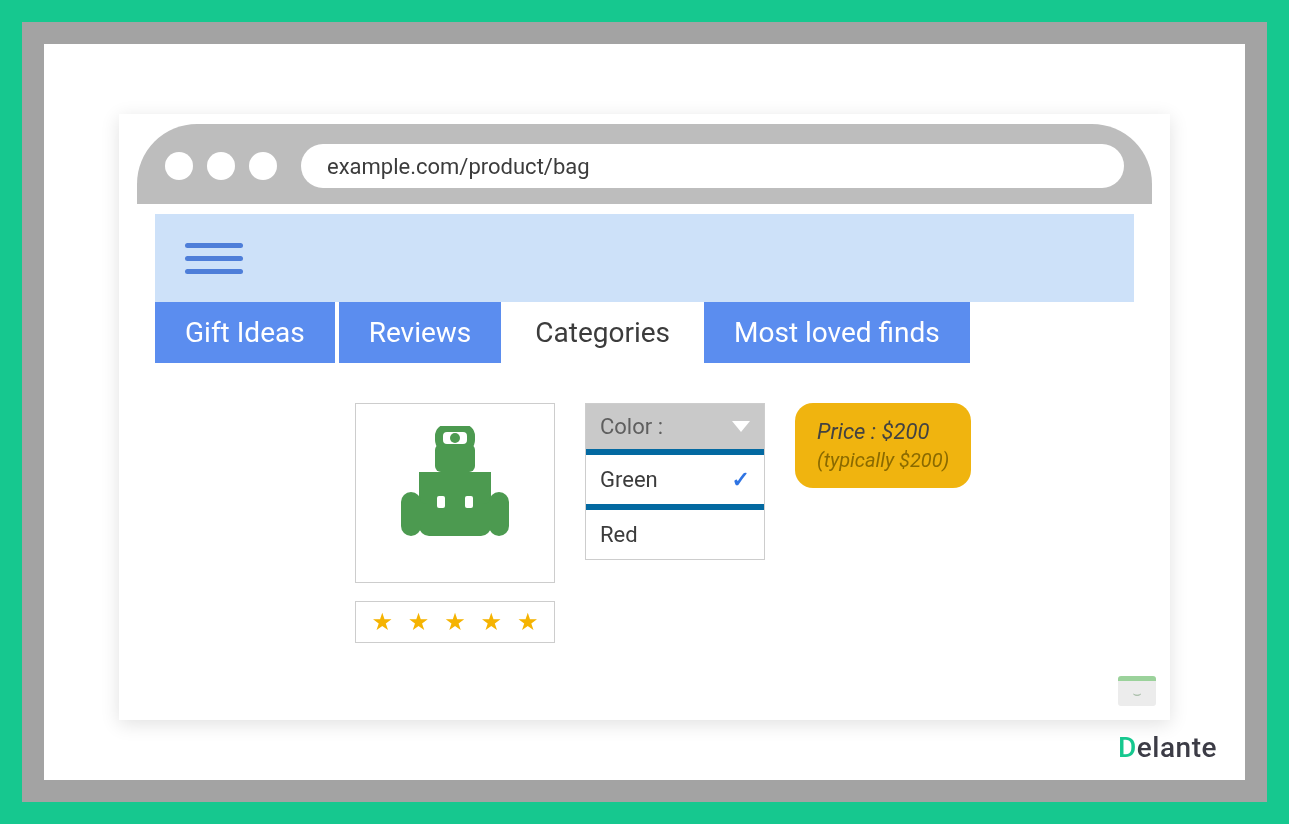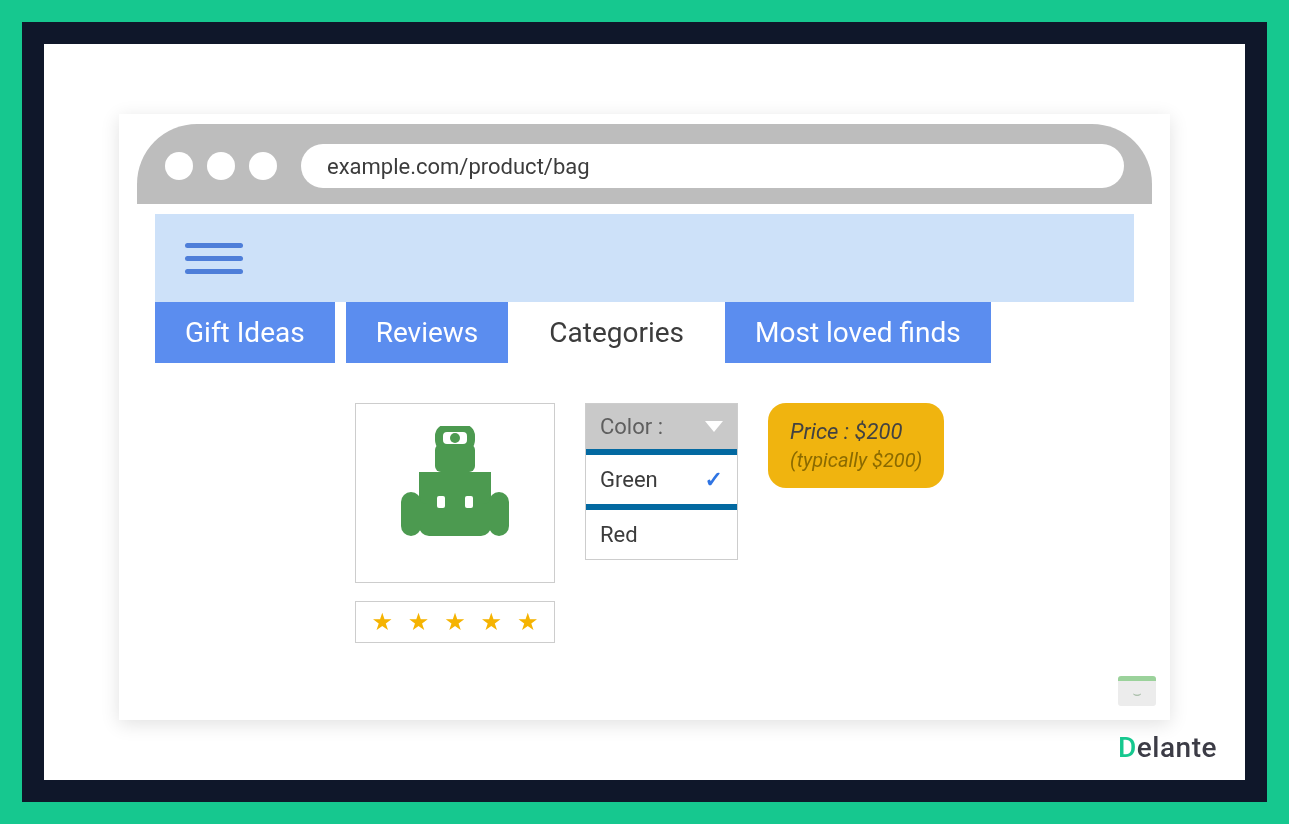--- a/index.html
+++ b/index.html
@@ -5,21 +5,21 @@
   * { box-sizing: border-box; margin: 0; padding: 0; }
   html, body { width: 100%; height: 100%; }
   body {
     font-family: -apple-system, BlinkMacSystemFont, "Segoe UI", Roboto, Arial, sans-serif;
     background: #ffffff;
   }
   .outer-frame {
     width: 1289px;
     height: 824px;
     border: 22px solid #16C88F;
-    background: #0f172a;
+    background: #a3a3a3;
     position: relative;
   }
   .inner-white {
     position: absolute;
     top: 22px; left: 22px; right: 22px; bottom: 22px;
     background: #ffffff;
   }
   .browser-window {
     position: absolute;
     top: 70px;
@@ -78,21 +78,21 @@
   }
   .hamburger span {
     display: block;
     width: 58px;
     height: 5px;
     background: #4e7ed9;
     border-radius: 3px;
   }
   .nav-tabs {
     display: flex;
-    gap: 11px;
+    gap: 4px;
   }
   .nav-tab {
     background: #5b8def;
     color: #ffffff;
     font-size: 28px;
     padding: 14px 30px;
     white-space: nowrap;
   }
   .nav-tab.active {
     background: #ffffff;
@@ -125,21 +125,21 @@
     padding: 6px 8px;
     display: flex;
     justify-content: space-around;
   }
   .star {
     color: #f5b301;
     font-size: 24px;
   }
   
   .color-select {
-    width: 153px;
+    width: 180px;
     border: 1px solid #cdcdcd;
   }
   .color-header {
     background: #c9c9c9;
     color: #5f5f5f;
     font-size: 22px;
     padding: 10px 14px;
     display: flex;
     align-items: center;
     justify-content: space-between;

